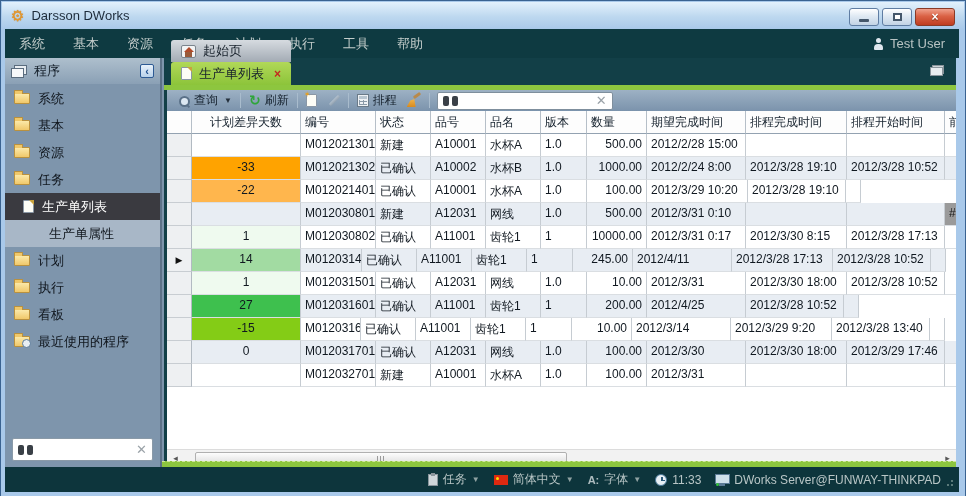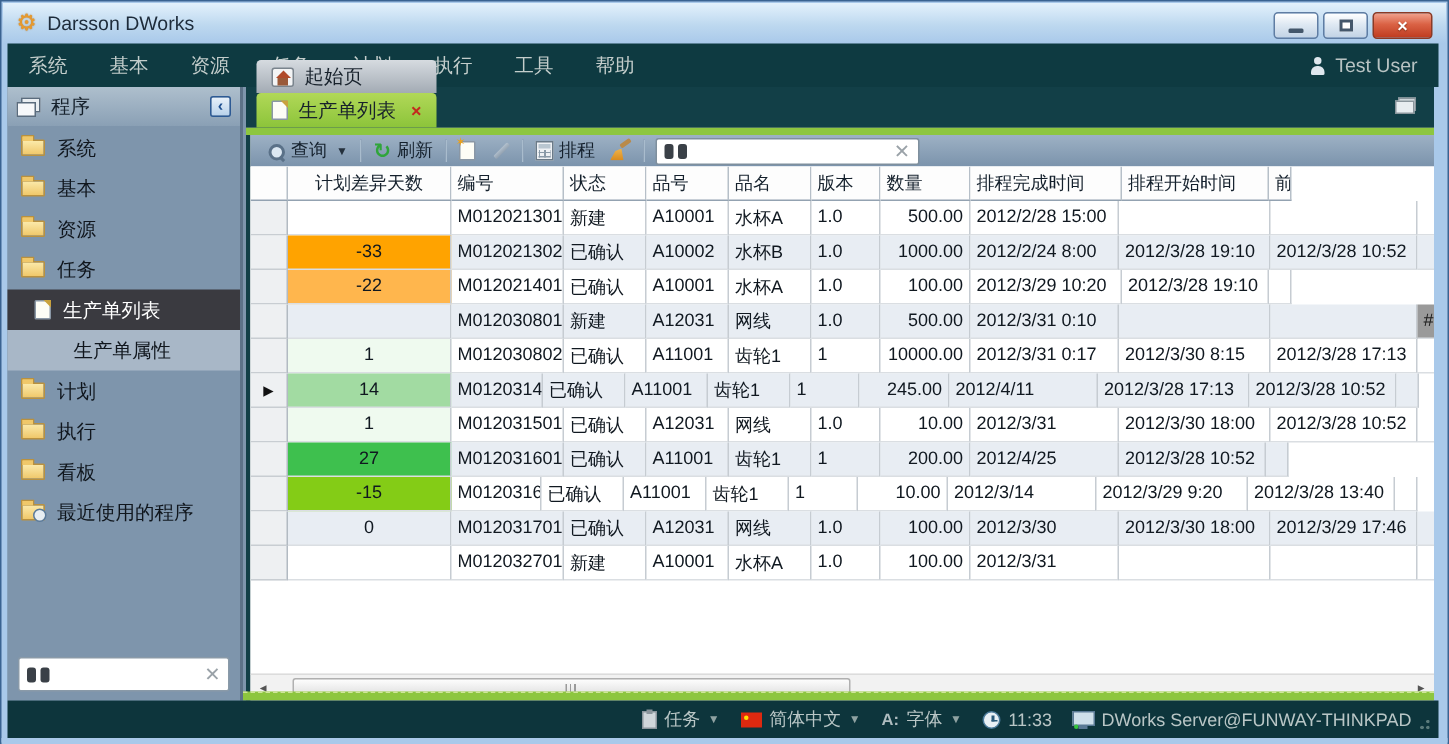--- a/index.html
+++ b/index.html
@@ -289,20 +289,21 @@
         <div class="grid" id="grid">
             <div class="tr header">
               <div class="td rowhdr" style="width:25px"></div>
               <div class="td c-center" style="width:109px">计划差异天数</div>
               <div class="td" style="width:75px">编号</div>
               <div class="td" style="width:55px">状态</div>
               <div class="td" style="width:55px">品号</div>
               <div class="td" style="width:55px">品名</div>
               <div class="td" style="width:46px">版本</div>
               <div class="td" style="width:60px">数量</div>
+              <div class="td" style="width:99px">期望完成时间</div>
               <div class="td" style="width:101px">排程完成时间</div>
               <div class="td" style="width:98px">排程开始时间</div>
               <div class="td" style="width:15px">前</div>
             </div>
             <div class="tr">
               <div class="td rowhdr" style="width:25px"></div>
               <div class="td c-center" style="width:109px"></div>
               <div class="td" style="width:75px">M012021301</div>
               <div class="td" style="width:55px">新建</div>
               <div class="td" style="width:55px">A10001</div>

